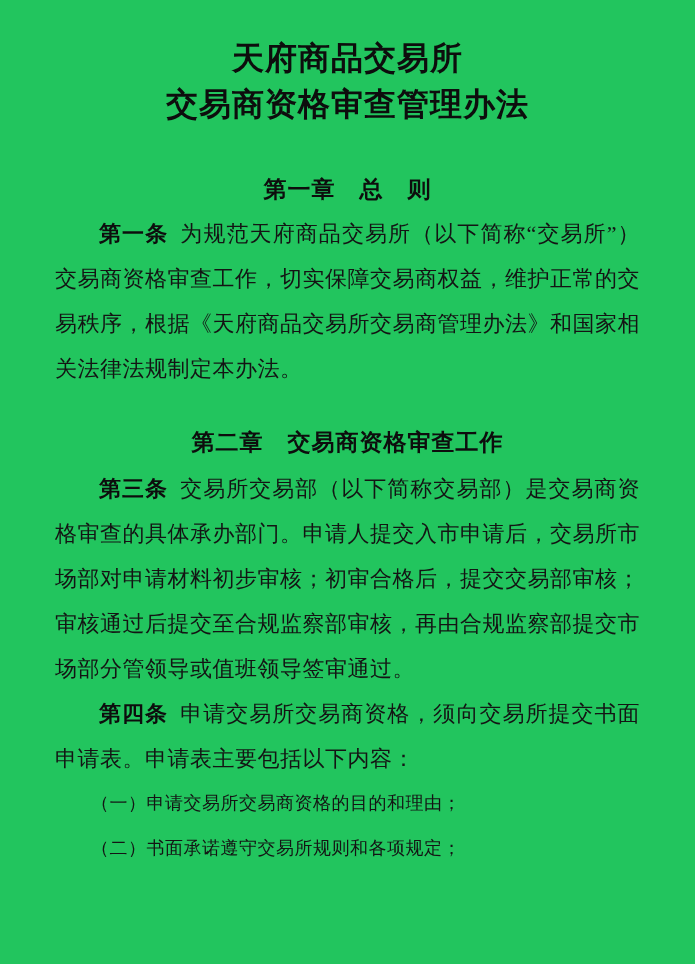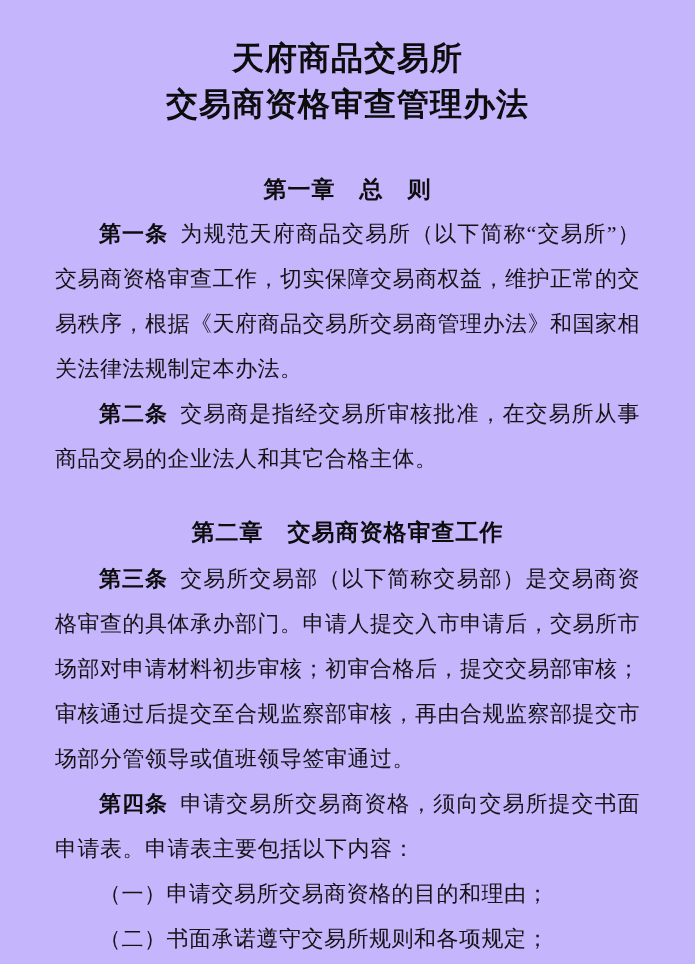--- a/index.html
+++ b/index.html
@@ -2,21 +2,21 @@
 <html><head>
 <meta charset="utf-8">
 <style>
   * { margin: 0; padding: 0; box-sizing: border-box; }
   html, body { background: #ffffff; }
   .page {
     position: relative;
     width: 695px;
     height: 964px;
     margin: 0 auto;
-    background: #c4b5fd;
+    background: #22c55e;
     color: #111111;
     padding: 35px 55px 0 55px;
     overflow: hidden;
     font-family: "Liberation Serif", "DejaVu Serif", serif;
   }
   .doc-title {
     text-align: center;
     font-weight: bold;
     font-size: 32px;
     line-height: 46px;
@@ -49,21 +49,21 @@
     font-family: "Liberation Serif", "DejaVu Serif", serif;
   }
   .article-label {
     font-family: "Liberation Sans", "DejaVu Sans", sans-serif;
     font-weight: bold;
     color: #0d0d0d;
     margin-right: 0.55em;
     margin-top: 28px;
   }
   .list-item {
-    font-size: 22px;
+    font-size: 18px;
     line-height: 45px;
     letter-spacing: 0.5px;
     text-align: justify;
     text-align-last: left;
     text-indent: 2em;
     color: #141414;
     font-family: "Liberation Serif", "DejaVu Serif", serif;
   }
 </style>
 </head>
@@ -75,23 +75,20 @@
     <span class="title-line">天府商品交易所</span>
     <span class="title-line">交易商资格审查管理办法</span>
   </h1>
 
   <h2 class="chapter-heading ch1">第一章　总　则</h2>
 
   <div class="body-block">
     <p class="para">
       <span class="article-label">第一条</span><span>为规范天府商品交易所（以下简称“交易所”）交易商资格审查工作，切实保障交易商权益，维护正常的交易秩序，根据《天府商品交易所交易商管理办法》和国家相关法律法规制定本办法。</span>
     </p>
-    <p class="para">
-      <span class="article-label">第二条</span><span>交易商是指经交易所审核批准，在交易所从事商品交易的企业法人和其它合格主体。</span>
-    </p>
   </div>
 
   <h2 class="chapter-heading ch2">第二章　交易商资格审查工作</h2>
 
   <div class="body-block second">
     <p class="para">
       <span class="article-label">第三条</span><span>交易所交易部（以下简称交易部）是交易商资格审查的具体承办部门。申请人提交入市申请后，交易所市场部对申请材料初步审核；初审合格后，提交交易部审核；审核通过后提交至合规监察部审核，再由合规监察部提交市场部分管领导或值班领导签审通过。</span>
     </p>
     <p class="para">
       <span class="article-label">第四条</span><span>申请交易所交易商资格，须向交易所提交书面申请表。申请表主要包括以下内容：</span>

